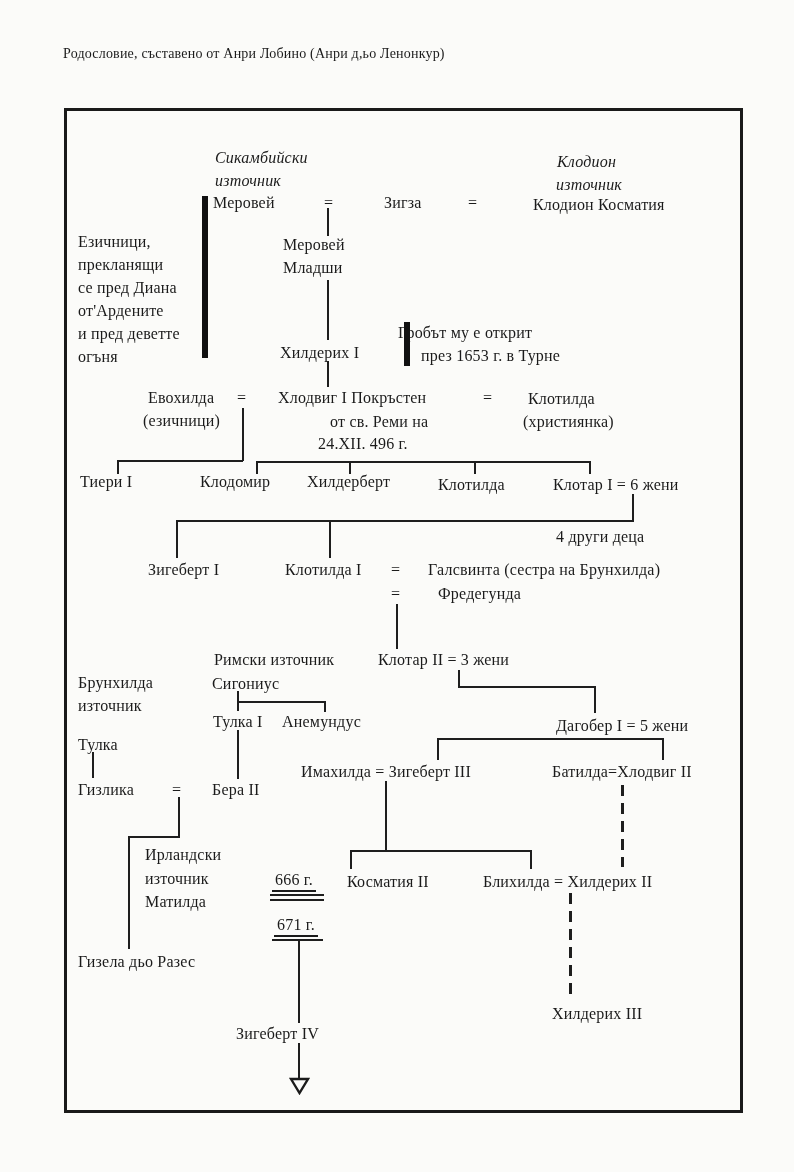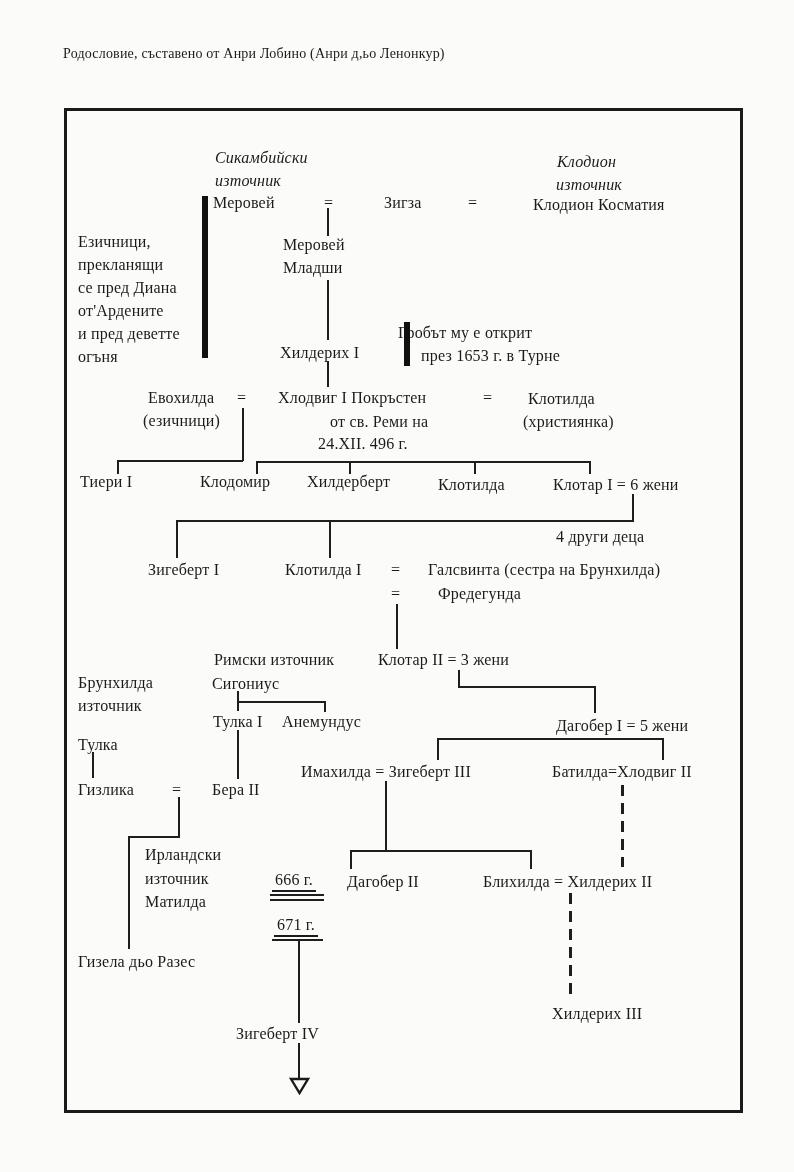--- a/index.html
+++ b/index.html
@@ -109,21 +109,21 @@
   <div class="t" style="left:172px;top:781px">=</div>
   <div class="t" style="left:212px;top:781px">Бера II</div>
   <div class="t" style="left:301px;top:763px">Имахилда = Зигеберт III</div>
   <div class="t" style="left:552px;top:763px">Батилда=Хлодвиг II</div>
 
   <div class="t" style="left:145px;top:846px">Ирландски</div>
   <div class="t" style="left:145px;top:870px">източник</div>
   <div class="t" style="left:145px;top:893px">Матилда</div>
 
   <div class="t u" style="left:272px;top:871px">666 г.</div>
-  <div class="t" style="left:347px;top:873px">Дагобер II</div>
+  <div class="t" style="left:347px;top:873px">Косматия II</div>
   <div class="t" style="left:483px;top:873px">Блихилда = Хилдерих II</div>
   <div class="t u" style="left:274px;top:916px">671 г.</div>
   <div class="t" style="left:78px;top:953px">Гизела дьо Разес</div>
   <div class="t" style="left:552px;top:1005px">Хилдерих III</div>
   <div class="t" style="left:236px;top:1025px">Зигеберт IV</div>
 
   <div class="thick" style="left:202px;top:196px;height:162px"></div>
   <div class="thick" style="left:404px;top:322px;height:44px"></div>
 
   <div class="v" style="left:327px;top:208px;height:28px"></div>

